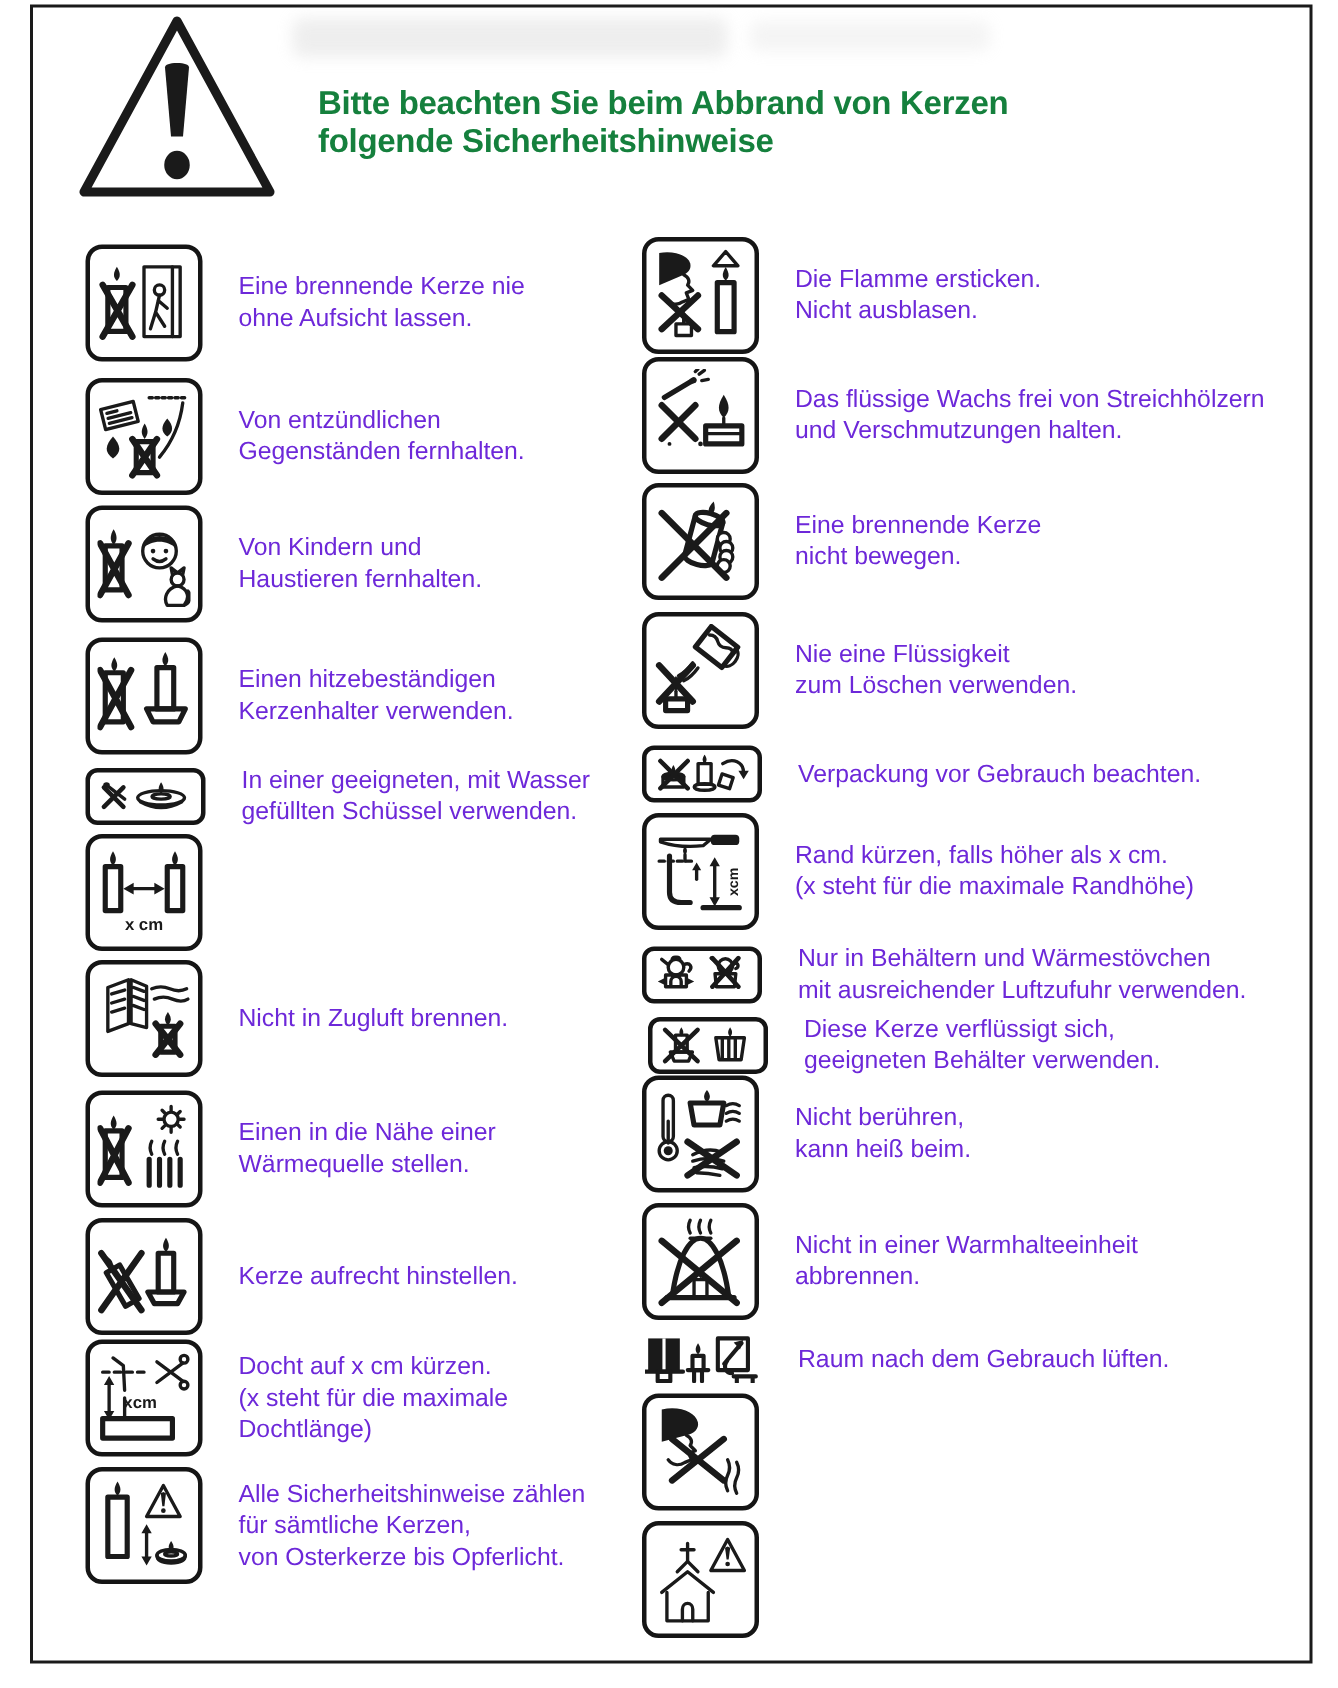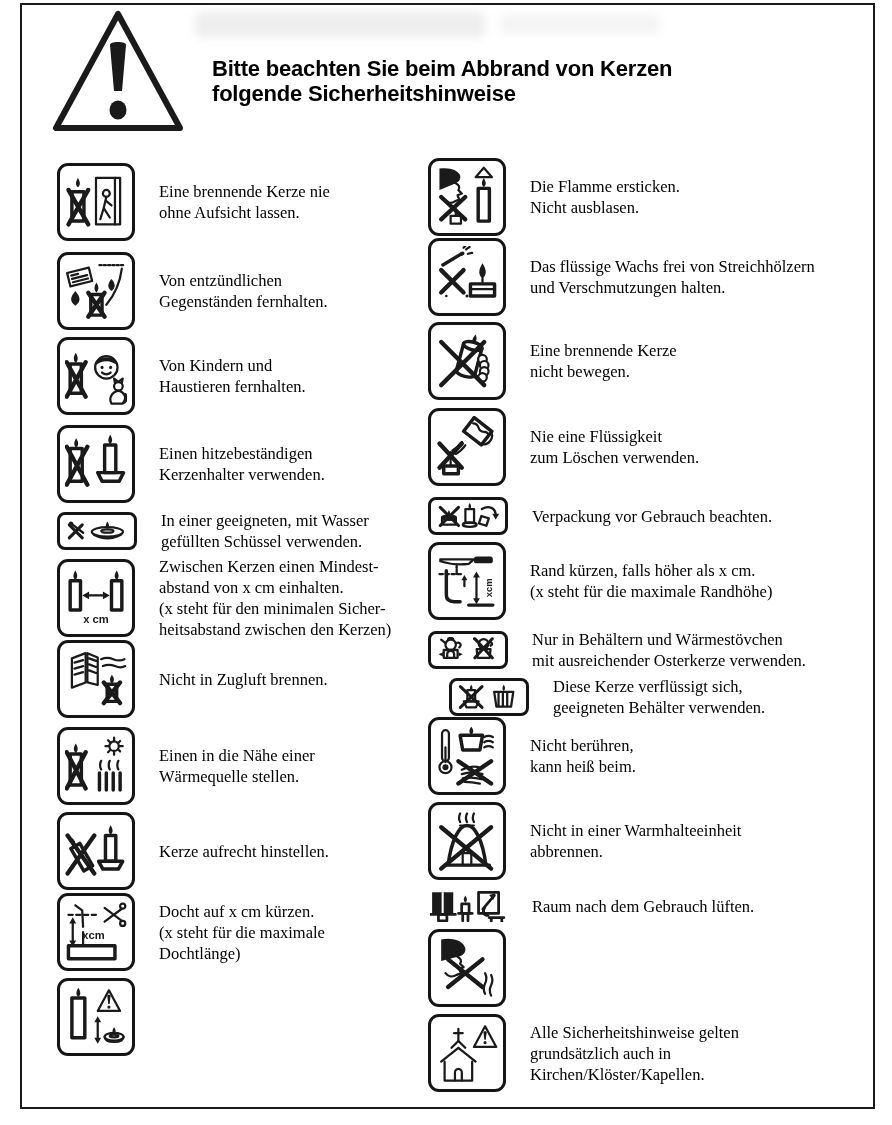--- a/index.html
+++ b/index.html
@@ -1,24 +1,24 @@
 <!DOCTYPE html>
 <html><head>
 <meta charset="utf-8">
 <style>
   html,body{margin:0;padding:0;background:#fff;}
   #page{position:relative;width:892px;height:1125px;background:#fff;overflow:hidden;
         font-family:"Liberation Sans",sans-serif;}
   #frame{position:absolute;left:20px;top:3px;width:851px;height:1102px;border:2px solid #1a1a1a;}
   .smudge{position:absolute;background:#cfcfcf;opacity:.35;filter:blur(5px);border-radius:6px;}
   #tri{position:absolute;left:50px;top:8px;}
-  #title{position:absolute;left:212px;top:56px;font-size:22px;font-weight:bold;color:#000000;
+  #title{position:absolute;left:212px;top:56px;font-size:22px;font-weight:bold;color:#15803d;
          line-height:25px;white-space:pre-line;letter-spacing:-0.2px;}
   .row{position:absolute;display:flex;align-items:center;}
-  .txt{margin-left:24px;font-size:16.5px;line-height:21px;color:#000000;white-space:pre-line;font-family:Liberation Serif, serif;}
+  .txt{margin-left:24px;font-size:16.5px;line-height:21px;color:#6d28d9;white-space:pre-line;}
   .frame-ic{box-sizing:border-box;border:3.5px solid #151515;border-radius:11px;background:#fff;
             display:flex;align-items:center;justify-content:center;flex:none;}
   .sq{width:78px;height:78px;}
   .wide{width:80px;height:38px;border-radius:8px;}
   .noframe{box-sizing:border-box;background:#fff;display:flex;align-items:center;justify-content:center;flex:none;width:80px;height:36px;}
   svg .s{fill:none;stroke:#1a1a1a;stroke-width:4;stroke-linecap:round;stroke-linejoin:round;}
   svg .s2{fill:none;stroke:#1a1a1a;stroke-width:2.6;stroke-linecap:round;stroke-linejoin:round;}
   svg .x{fill:none;stroke:#1a1a1a;stroke-width:5;stroke-linecap:round;}
   svg .xs{fill:none;stroke:#1a1a1a;stroke-width:3.5;stroke-linecap:round;}
   svg .f{fill:#1a1a1a;stroke:none;}
@@ -132,24 +132,20 @@
     <div class="frame-ic sq">
       <svg width="62" height="62" viewBox="0 0 72 72">
         <rect class="s" x="6" y="16" width="12" height="34"></rect>
           <rect class="s" x="54" y="16" width="12" height="34"></rect>
         <path class="f" d="M12,4 c3,5 3,8 0,11 c-3,-3 -3,-6 0,-11 z M60,4 c3,5 3,8 0,11 c-3,-3 -3,-6 0,-11 z"></path>
         <line class="s2" x1="25" y1="33" x2="47" y2="33"></line>
         <path class="f" d="M20,33 l8,-4.5 v9 z M52,33 l-8,-4.5 v9 z"></path>
         <text x="36" y="65" text-anchor="middle">x cm</text>
       </svg>
     </div>
-    <div class="txt">Zwischen Kerzen einen Mindest-
-abstand von x cm einhalten.
-(x steht für den minimalen Sicher-
-heitsabstand zwischen den Kerzen)</div>
   </div>
 
   <div class="row" style="top:640px;left:57px">
     <div class="frame-ic sq">
       <svg width="62" height="62" viewBox="0 0 72 72">
         <path class="s2" d="M8,12 L24,6 V40 L8,46 z M11,17 l10,-3 M11,24 l10,-3 M11,31 l10,-3"></path>
         <path class="s2" d="M26,6 L38,11 V43 L26,40 z M28,12 l8,3 M28,19 l8,3 M28,26 l8,3"></path>
         <path class="s2" d="M42,13 q7,-3 14,0 q7,3 13,0 M44,21 q7,-3 14,0 q7,3 12,0"></path>
         <rect class="s" x="49" y="42" width="11" height="20"></rect>
         <path class="f" d="M54.5,31 c3,4.5 3,7 0,10.5 c-3,-3.5 -3,-6 0,-10.5 z"></path>
@@ -220,20 +216,23 @@
         <path class="f" d="M51,10 l2,1 -1.2,10 h-1.6 l-1.2,-10 z"></path>
           <circle class="f" cx="51" cy="24.5" r="1.8"></circle>
         <line class="s2" x1="38" y1="40" x2="38" y2="62"></line>
         <path class="f" d="M38,35 l-4,7 h8 z M38,67 l-4,-7 h8 z"></path>
         <ellipse class="s2" cx="57" cy="59" rx="11" ry="4.5"></ellipse>
         <path class="s2" d="M46,59 q0,6 11,6 q11,0 11,-6"></path>
         <ellipse class="s2" cx="57" cy="58" rx="5" ry="1.6"></ellipse>
         <path class="f" d="M57,48 c2.5,3.5 2.5,6 0,9 c-2.5,-3 -2.5,-5.5 0,-9 z"></path>
       </svg>
     </div>
+    <div class="txt">Alle Sicherheitshinweise zählen
+für sämtliche Kerzen,
+von Osterkerze bis Opferlicht.</div>
   </div>
 
   <div class="row" style="top:158px;left:428px">
     <div class="frame-ic sq">
       <svg width="62" height="62" viewBox="0 0 72 72">
         <path class="f" d="M4,3 C16,1 26,5 28,11 C29,15 27,18 23,20 L4,28 z"></path>
         <path class="s2" d="M23,20 c4,2 5,5 3,8 l4,4 -5,2 2,5 -5,2 c-4,3 -9,2 -12,-1"></path>
         <path class="x" d="M6,36 L34,62 M34,36 L6,62"></path>
         <path class="s2" d="M17,58 h12 v9 h-12 z M23,50 v8"></path>
         <rect class="s" x="49" y="26" width="13" height="38"></rect>
@@ -349,24 +348,24 @@
         <path class="s2" d="M10,7 L5,3 M22,7 c5,-2 7,2 4,5 M13,3 a3,2 0 0 1 6,0"></path>
         <path class="s2" d="M8,15 h16 v9 h-16 z M12,24 v-4 a4,4 0 0 1 8,0 v4"></path>
         <path class="f" d="M7,17.5 l-5,2.5 5,2.5 z M25,17.5 l5,2.5 -5,2.5 z"></path>
         <circle class="s2" cx="54" cy="8" r="5.5"></circle>
         <path class="s2" d="M60,6 c4,-1 5,3 2,4 M47,5 l-4,-3"></path>
         <path class="s2" d="M46,14 h16 l-1,10 h-14 z"></path>
         <path class="xs" d="M44,2 L64,24 M64,2 L44,24"></path>
       </svg>
     </div>
     <div class="txt">Nur in Behältern und Wärmestövchen
-mit ausreichender Osterkerze verwenden.</div>
-  </div>
-
-  <div class="row" style="top:676px;left:449px">
+mit ausreichender Luftzufuhr verwenden.</div>
+  </div>
+
+  <div class="row" style="top:676px;left:432px">
     <div class="frame-ic wide">
       <svg width="70" height="26" viewBox="0 0 72 30">
         <rect class="s2" x="11" y="7" width="9" height="13"></rect>
         <path class="f" d="M15.5,1 c2,3 2,5 0,7 c-2,-2 -2,-4 0,-7 z"></path>
         <path class="s2" d="M7,20 h17 l-3,7 h-11 z"></path>
         <path class="xs" d="M3,3 L28,27 M28,3 L3,27"></path>
         <path class="s2" d="M42,9 h22 l-2.5,17 h-17 z M47,9 v17 M52,9 v17 M57,9 v17"></path>
         <path class="f" d="M53,1 c2,3 2,5 0,7.5 c-2,-2.5 -2,-4.5 0,-7.5 z"></path>
       </svg>
     </div>
@@ -443,17 +442,14 @@
         <path class="s2" d="M26,8 v14 M21,13 h10"></path>
         <path class="s2" d="M18,30 L26,22 L34,30"></path>
         <path class="s2" d="M6,46 L26,30 L46,46"></path>
         <path class="s2" d="M10,46 v22 h32 v-22"></path>
         <path class="s2" d="M22,68 v-9 a4,4.5 0 0 1 8,0 v9"></path>
         <path class="s2" d="M57,5 L44,29 H70 z"></path>
         <path class="f" d="M57,10.5 l2,1 -1.2,9 h-1.6 l-1.2,-9 z"></path>
           <circle class="f" cx="57" cy="24" r="1.8"></circle>
       </svg>
     </div>
-    <div class="txt">Alle Sicherheitshinweise gelten
-grundsätzlich auch in
-Kirchen/Klöster/Kapellen.</div>
   </div>
 </div>
 
 </body></html>

